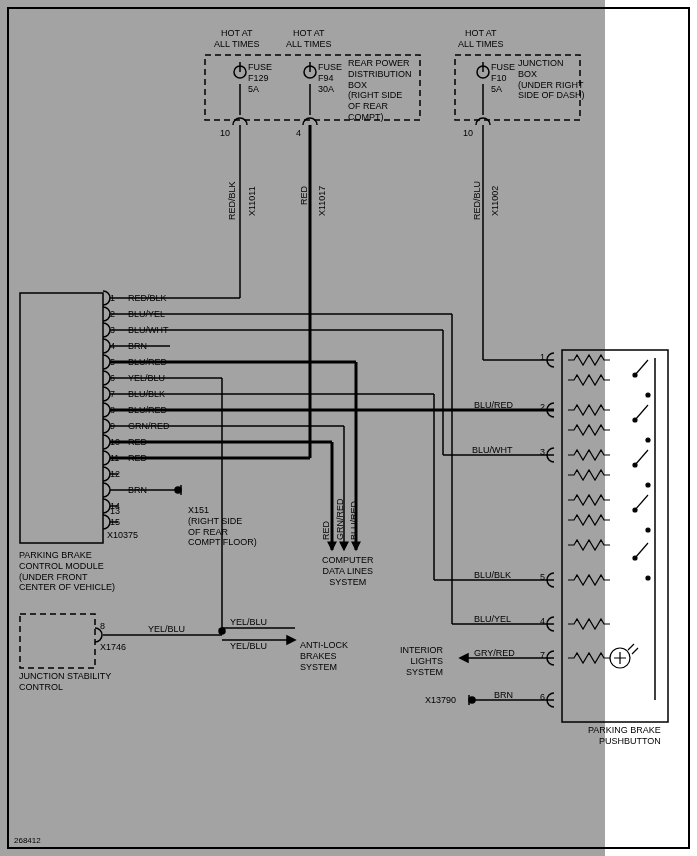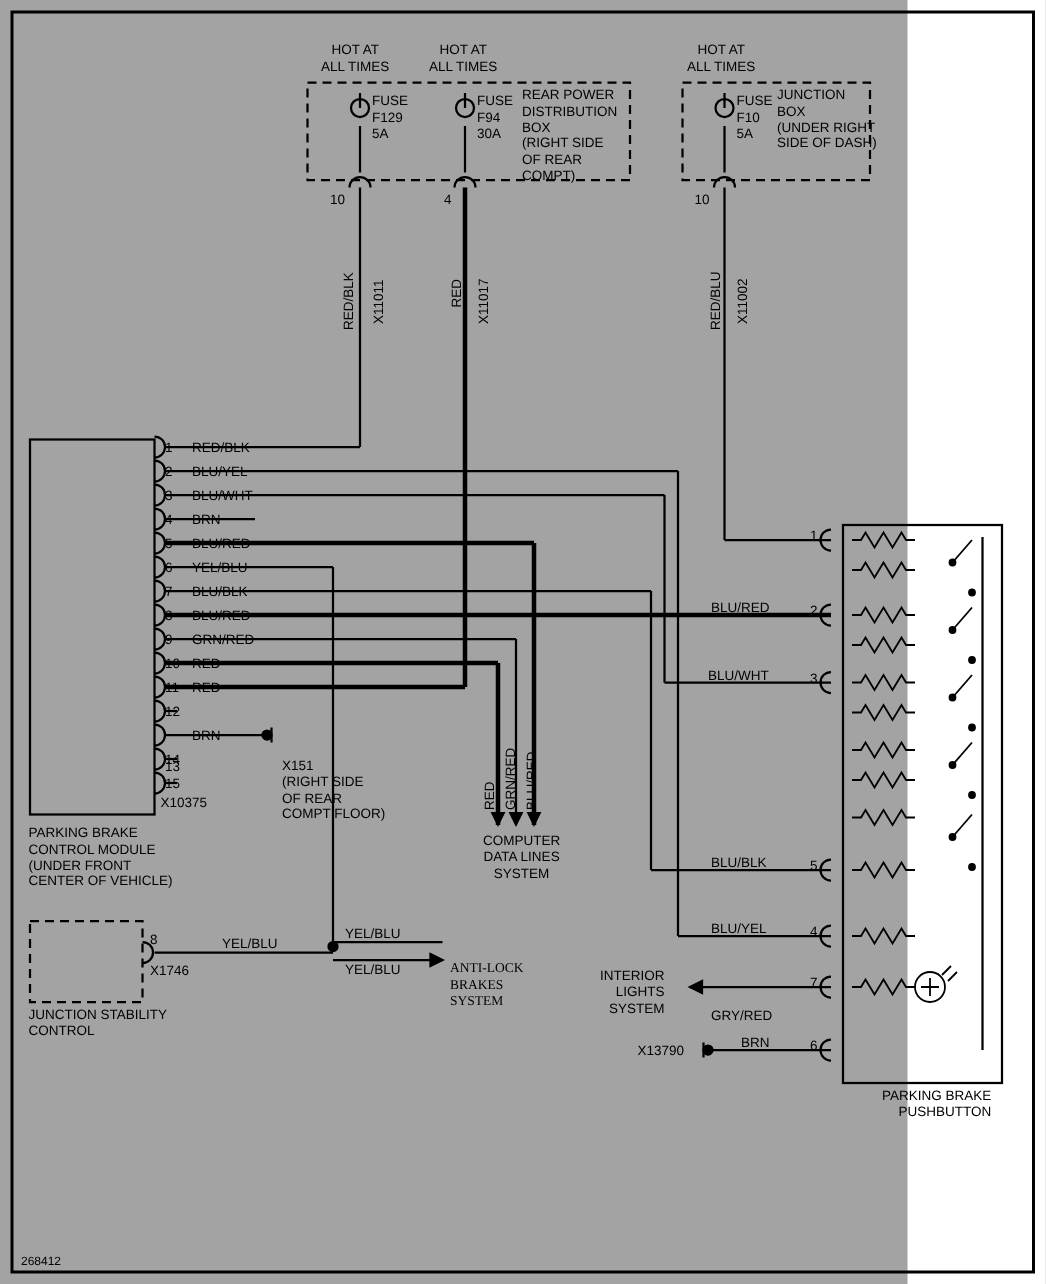--- a/index.html
+++ b/index.html
@@ -278,29 +278,29 @@
 DATA LINES
 SYSTEM</div>
 
 <div class="lbl" style="left:100px;top:621px;">8</div>
 <div class="lbl" style="left:100px;top:642px;">X1746</div>
 <div class="lbl" style="left:19px;top:671px;">JUNCTION STABILITY
 CONTROL</div>
 <div class="lbl" style="left:148px;top:624px;">YEL/BLU</div>
 <div class="lbl" style="left:230px;top:617px;">YEL/BLU</div>
 <div class="lbl" style="left:230px;top:641px;">YEL/BLU</div>
-<div class="lbl" style="left:300px;top:640px;font-family:Liberation Serif, serif;">ANTI-LOCK
+<div class="lbl" style="left:300px;top:640px;">ANTI-LOCK
 BRAKES
 SYSTEM</div>
 
 <div class="lbl" style="left:474px;top:400px;">BLU/RED</div>
 <div class="lbl" style="left:472px;top:445px;">BLU/WHT</div>
 <div class="lbl" style="left:474px;top:570px;">BLU/BLK</div>
 <div class="lbl" style="left:474px;top:614px;">BLU/YEL</div>
-<div class="lbl" style="left:474px;top:648px;margin-top:24px;">GRY/RED</div>
+<div class="lbl" style="left:474px;top:648px;">GRY/RED</div>
 <div class="lbl" style="left:494px;top:690px;">BRN</div>
 
 <div class="lbl" style="left:540px;top:352px;">1</div>
 <div class="lbl" style="left:540px;top:402px;">2</div>
 <div class="lbl" style="left:540px;top:447px;">3</div>
 <div class="lbl" style="left:540px;top:572px;">5</div>
 <div class="lbl" style="left:540px;top:616px;">4</div>
 <div class="lbl" style="left:540px;top:650px;">7</div>
 <div class="lbl" style="left:540px;top:692px;">6</div>
 

